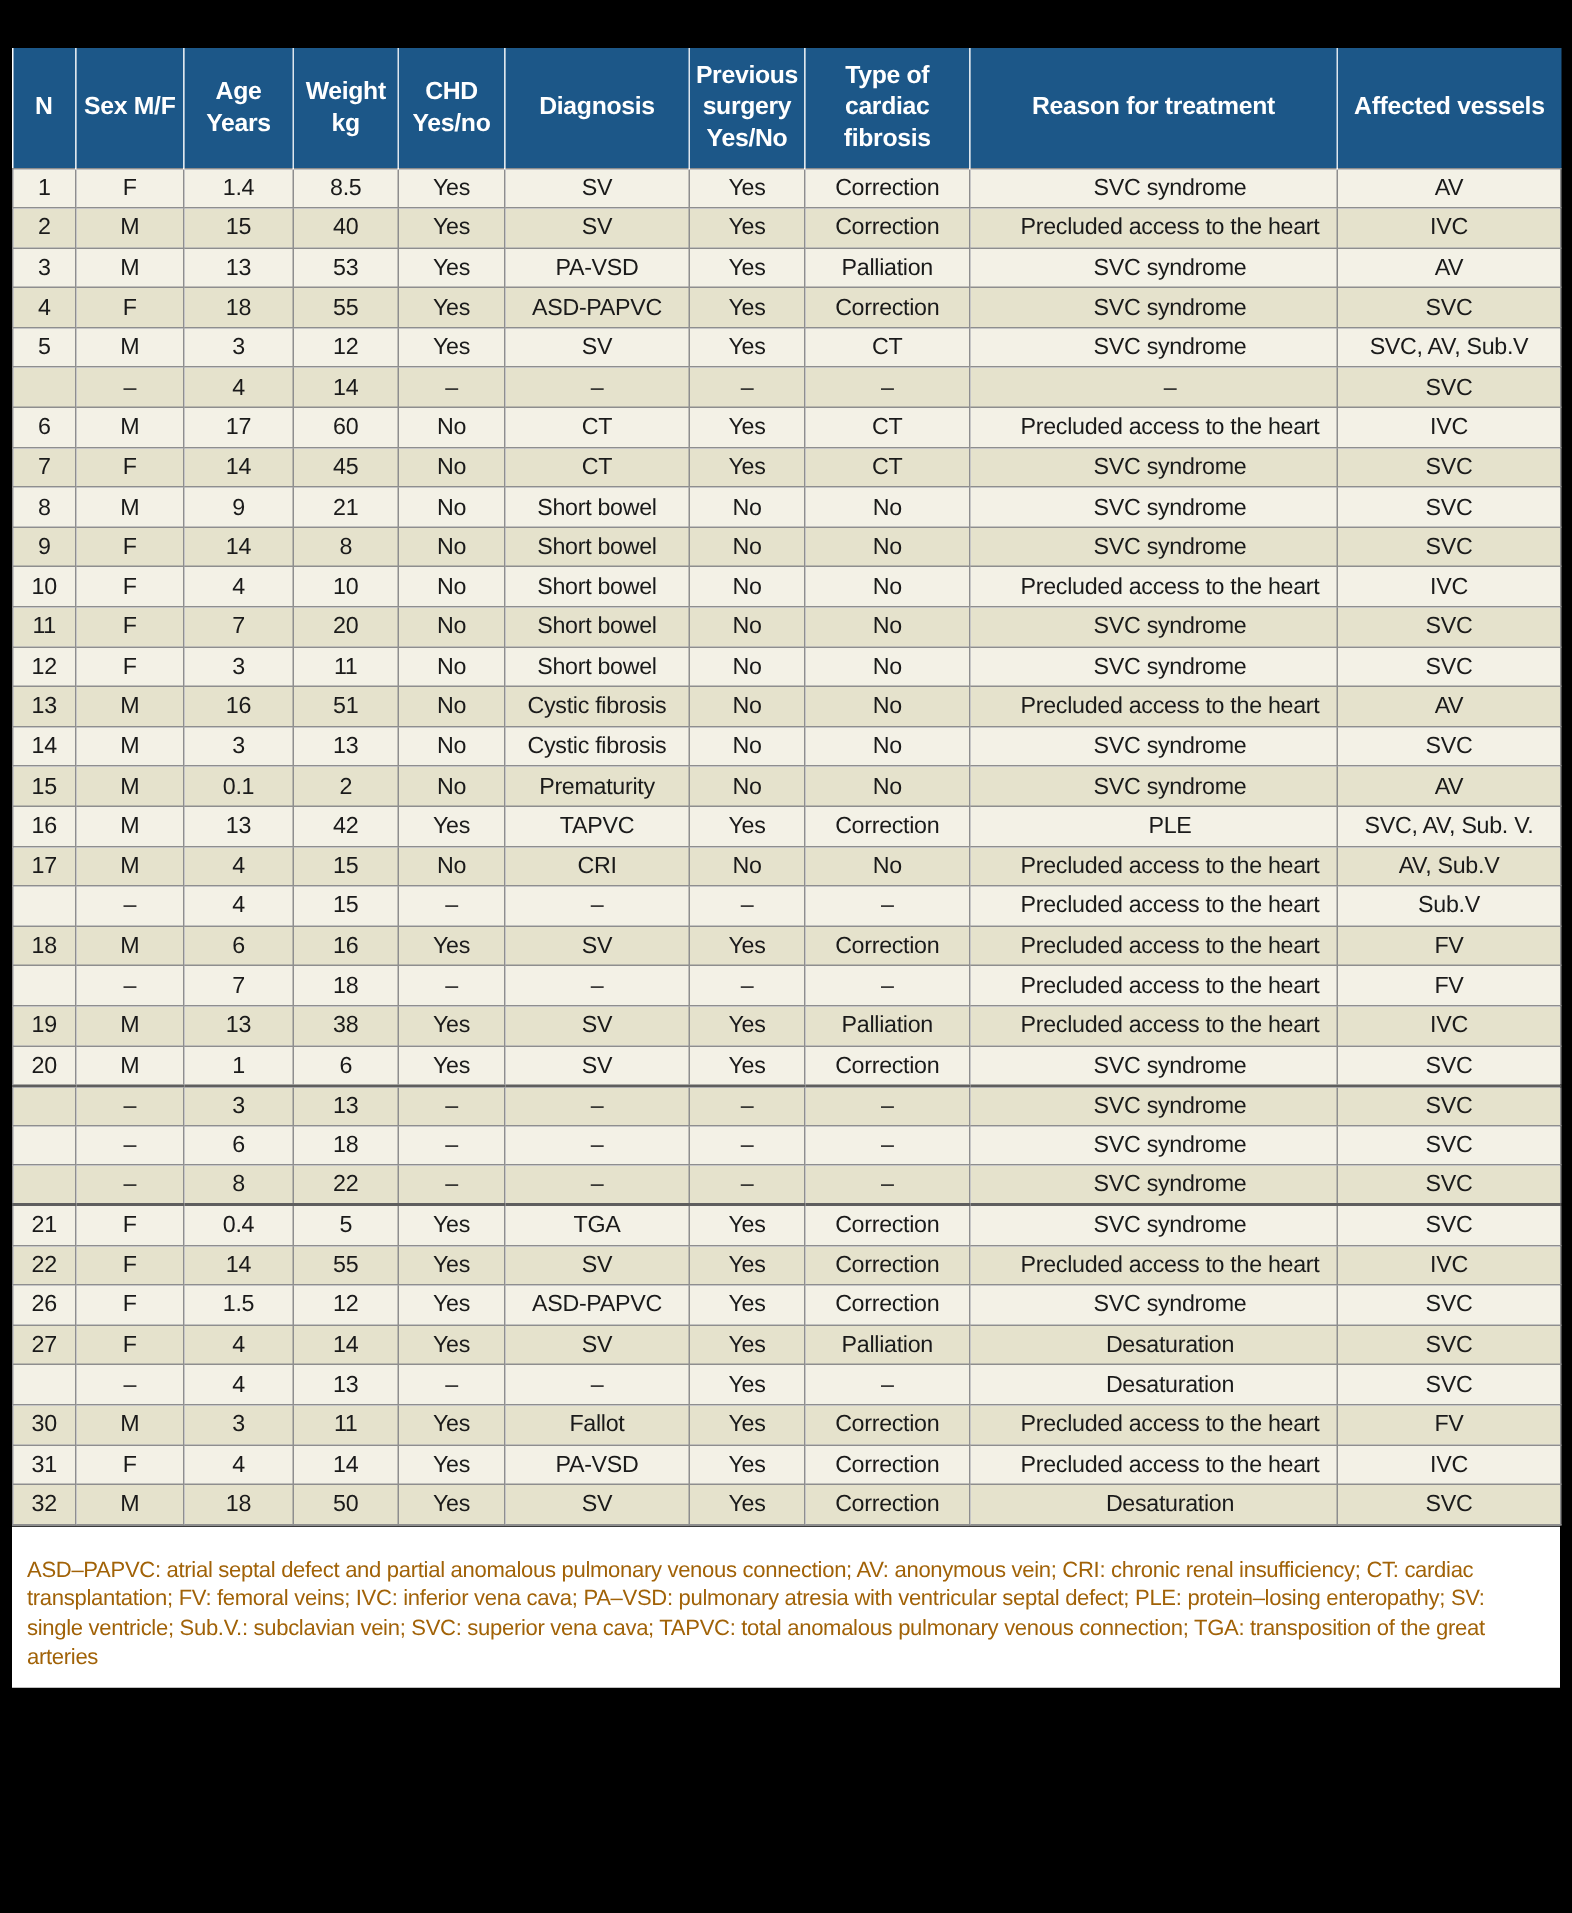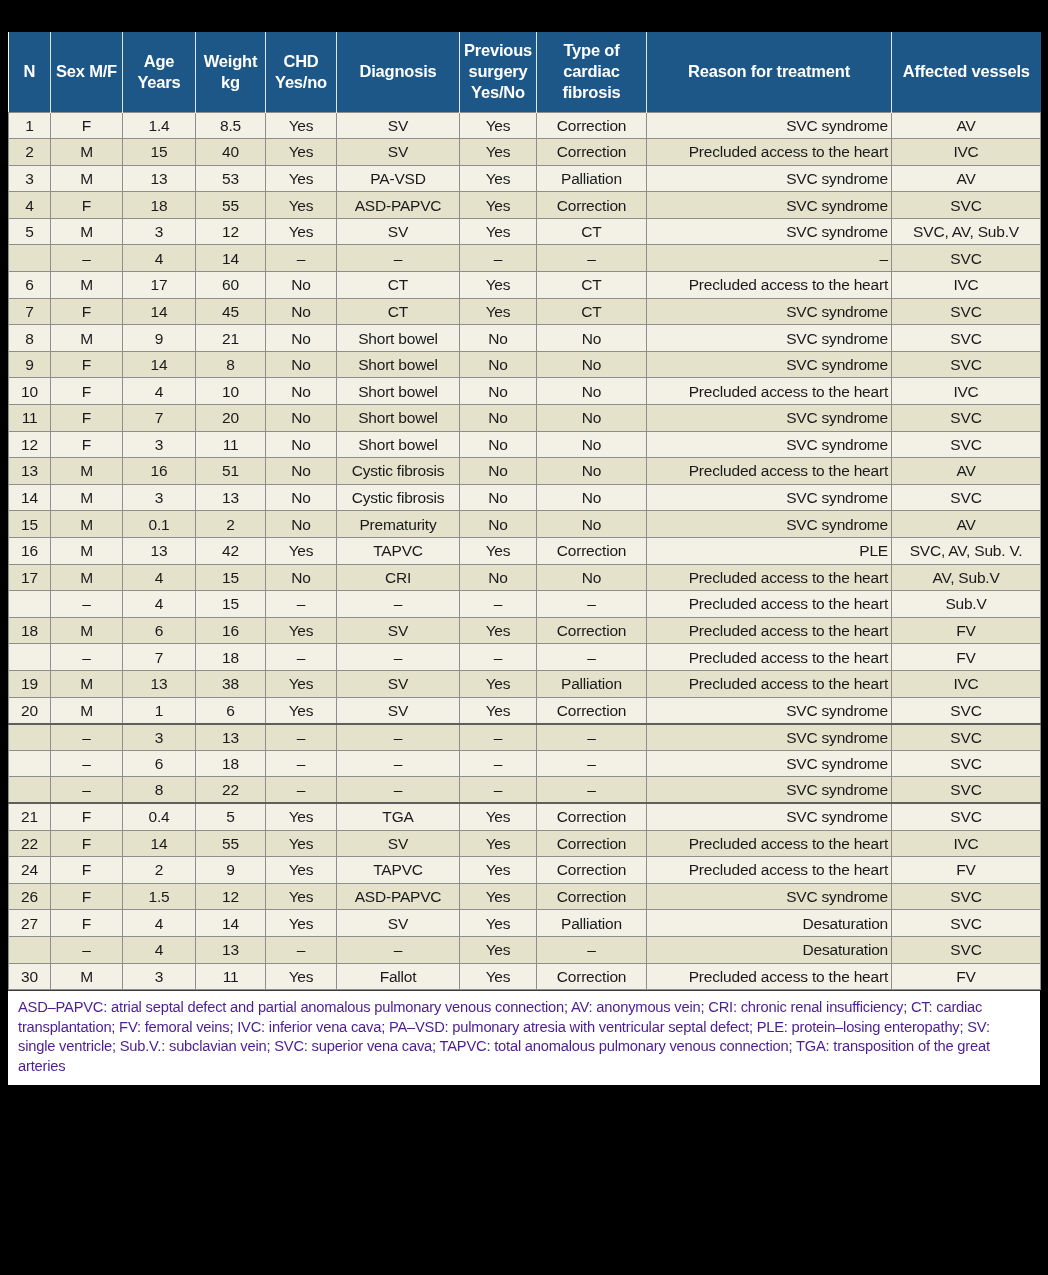--- a/index.html
+++ b/index.html
@@ -40,31 +40,31 @@
     color:var(--body-text,#1a1a1a);
     text-align:center;
     vertical-align:middle;
     border:1px solid var(--grid,#8e8e8e);
     padding:1px 3px;
     line-height:1.1;
     overflow:hidden;
   }
   tbody tr:nth-child(odd)  td { background:var(--row-odd,#f3f1e6); }
   tbody tr:nth-child(even) td { background:var(--row-even,#e5e2cc); }
-  tbody td.reason { text-align:right; padding-left:25px; }
+  tbody td.reason { text-align:center; padding-left:25px; }
   tbody tr.sep td { border-top:2.5px solid #5e5e5e; }
   .footnote {
     width:1032px;
     background:var(--footnote-bg,#fff);
     border-top:1.5px solid #3a3a3a;
-    padding:7px 10px 9px 10px;
+    padding:20px 10px 9px 10px;
     font-size:14.7px;
     letter-spacing:-0.2px;
     line-height:1.33;
-    color:#4c1d95;
+    color:#a16207;
   }
 </style>
 </head>
 <body>
 
 <div class="page">
   <div class="content">
     <table class="data">
       <colgroup>
           <col style="width: 42px;">
@@ -430,32 +430,20 @@
             <td>14</td>
             <td>55</td>
             <td>Yes</td>
             <td>SV</td>
             <td>Yes</td>
             <td>Correction</td>
             <td class="reason">Precluded access to the heart</td>
             <td>IVC</td>
           </tr>
           <tr>
-            <td>24</td>
-            <td>F</td>
-            <td>2</td>
-            <td>9</td>
-            <td>Yes</td>
-            <td>TAPVC</td>
-            <td>Yes</td>
-            <td>Correction</td>
-            <td class="reason">Precluded access to the heart</td>
-            <td>FV</td>
-          </tr>
-          <tr>
             <td>26</td>
             <td>F</td>
             <td>1.5</td>
             <td>12</td>
             <td>Yes</td>
             <td>ASD-PAPVC</td>
             <td>Yes</td>
             <td>Correction</td>
             <td class="reason">SVC syndrome</td>
             <td>SVC</td>
@@ -488,18 +476,42 @@
             <td>30</td>
             <td>M</td>
             <td>3</td>
             <td>11</td>
             <td>Yes</td>
             <td>Fallot</td>
             <td>Yes</td>
             <td>Correction</td>
             <td class="reason">Precluded access to the heart</td>
             <td>FV</td>
+          </tr>
+          <tr>
+            <td>31</td>
+            <td>F</td>
+            <td>4</td>
+            <td>14</td>
+            <td>Yes</td>
+            <td>PA-VSD</td>
+            <td>Yes</td>
+            <td>Correction</td>
+            <td class="reason">Precluded access to the heart</td>
+            <td>IVC</td>
+          </tr>
+          <tr>
+            <td>32</td>
+            <td>M</td>
+            <td>18</td>
+            <td>50</td>
+            <td>Yes</td>
+            <td>SV</td>
+            <td>Yes</td>
+            <td>Correction</td>
+            <td class="reason">Desaturation</td>
+            <td>SVC</td>
           </tr>
         </tbody>
     </table>
     <div class="footnote">ASD–PAPVC: atrial septal defect and partial anomalous pulmonary venous connection; AV: anonymous vein; CRI: chronic renal insufficiency; CT: cardiac transplantation; FV: femoral veins; IVC: inferior vena cava; PA–VSD: pulmonary atresia with ventricular septal defect; PLE: protein–losing enteropathy; SV: single ventricle; Sub.V.: subclavian vein; SVC: superior vena cava; TAPVC: total anomalous pulmonary venous connection; TGA: transposition of the great arteries</div>
   </div>
 </div>
 
 </body></html>

